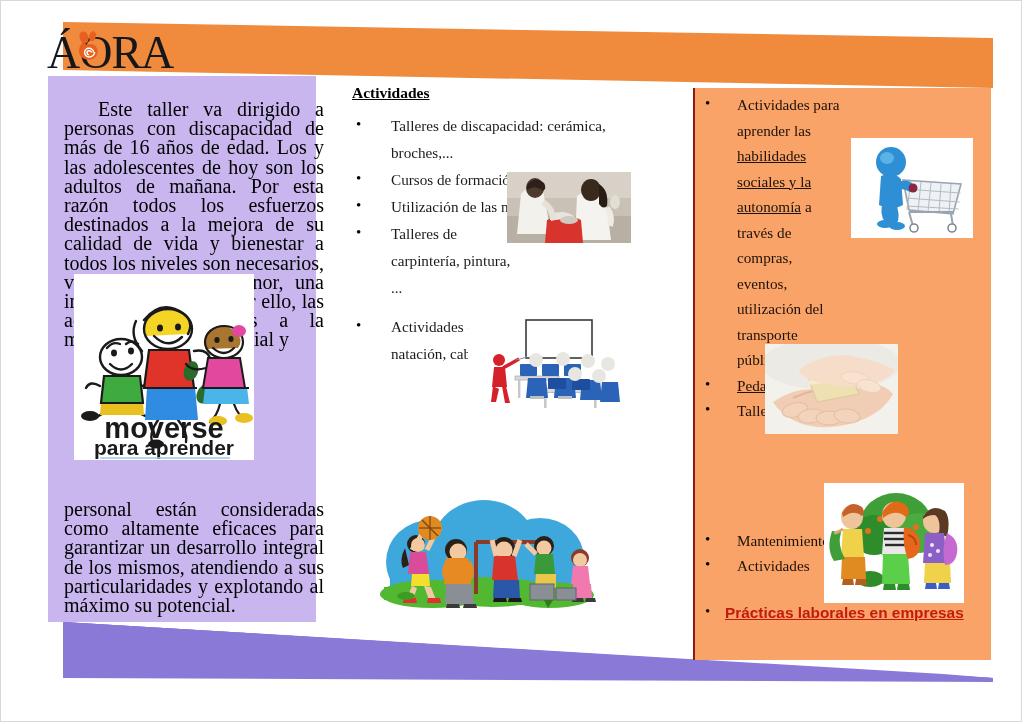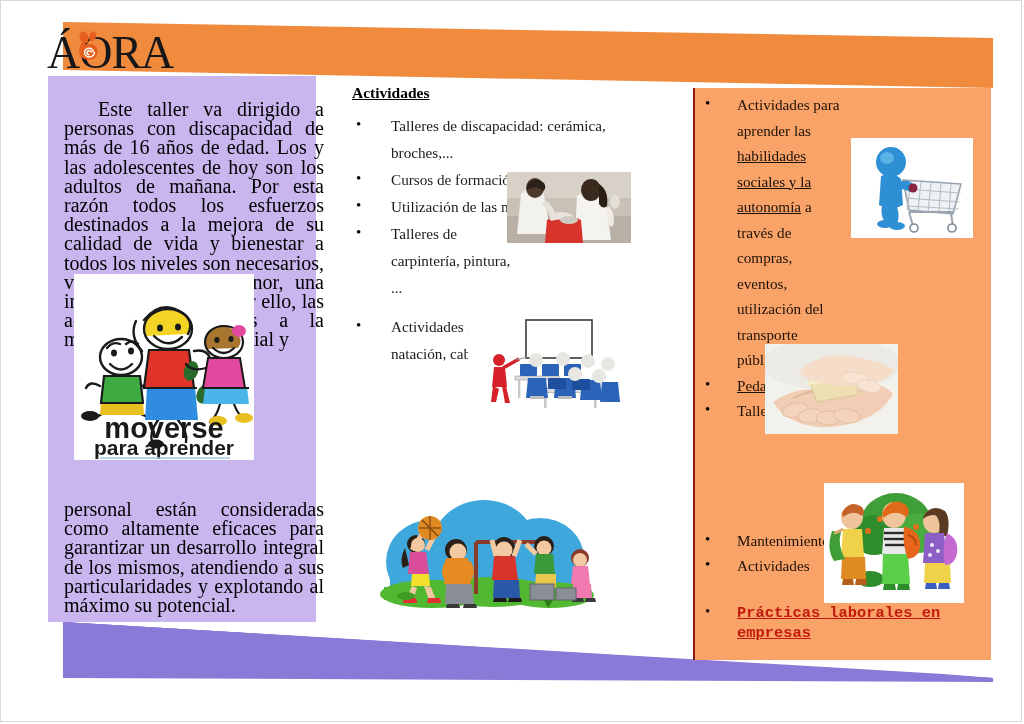--- a/index.html
+++ b/index.html
@@ -212,22 +212,22 @@
   }
   #practicas-item .p-bullet {
     position: absolute;
     left: 12px;
     top: 0;
     color: #1d1207;
     font-size: 15px;
   }
   #practicas-text {
     display: block;
-    margin-left: 44px;
-    font-family: Liberation Mono, monospace;
+    margin-left: 32px;
+    font-family: Liberation Sans, sans-serif;
     font-size: 15.4px;
     font-weight: bold;
     color: #c21b0e;
     text-decoration: underline;
     line-height: 20px;
   }
 
   
   #logo {
     position: absolute;

